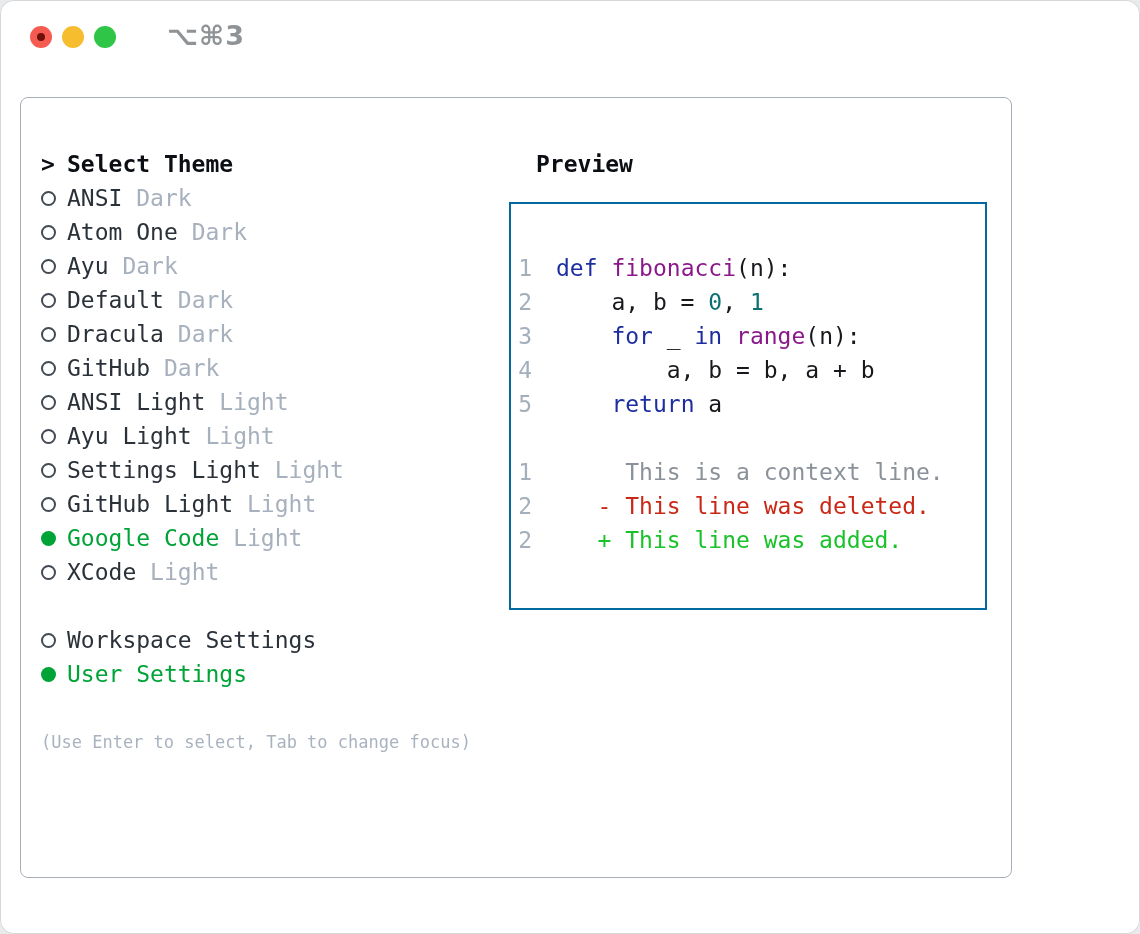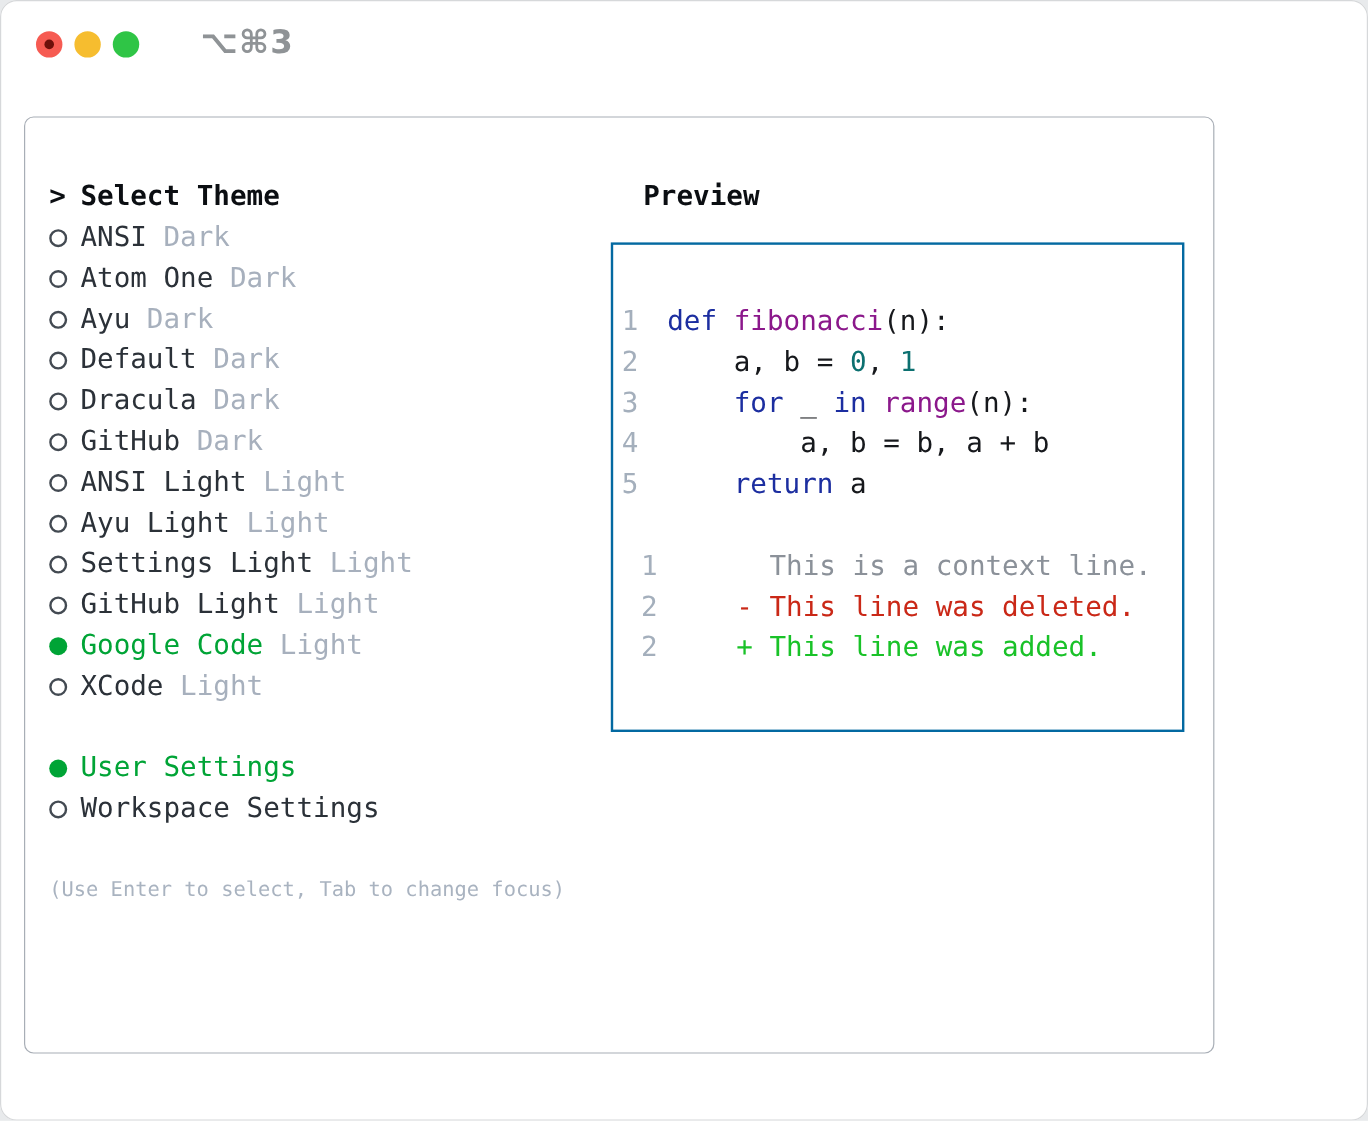--- a/index.html
+++ b/index.html
@@ -79,21 +79,21 @@
     width:478px; height:408px;
     border:2px solid #0369a1;
     background:#fff;
     padding:47px 0 0 7px;
   }
   .cl { white-space:pre; font-size:23px; line-height:34px; }
   .ln {
     display:inline-block; width:14px; text-align:right;
     color:#a4afbc; margin-right:24px;
   }
-  .diff-gap { margin-top:34px;margin-left:16px; }
+  .diff-gap { margin-top:34px; }
   .tok-pl  { color:#16181c; }
   .tok-kw  { color:#1c2ea0; }
   .tok-fn  { color:#8b188b; }
   .tok-lit { color:#0c7070; }
   .tok-ctx { color:#8b9199; }
   .tok-del { color:#ca2817; }
   .tok-add { color:#19c228; }
 </style>
 </head>
 <body>
@@ -203,29 +203,29 @@
             <span class="t-name">XCode</span>
             <span class="t-suffix">&nbsp;Light</span>
           </div>
         </div>
 
       <div class="gap-row"></div>
 
       <div id="apply-list">
           <div class="row">
             <span class="marker">
+              <span class="dot"></span>
+            </span>
+            <span class="opt-label">Workspace Settings</span>
+          </div>
+          <div class="row">
+            <span class="marker">
               <span class="dot filled"></span>
             </span>
             <span class="opt-label sel">User Settings</span>
-          </div>
-          <div class="row">
-            <span class="marker">
-              <span class="dot"></span>
-            </span>
-            <span class="opt-label">Workspace Settings</span>
           </div>
         </div>
 
       <div class="hint">(Use Enter to select, Tab to change focus)</div>
     </div>
 
     <div class="preview-title">Preview</div>
     <div class="preview-box">
       <div id="code-block">
           <div class="cl"><span class="ln">1</span><span class="tok-kw">def</span><span class="tok-pl"> </span><span class="tok-fn">fibonacci</span><span class="tok-pl">(n):</span></div>

